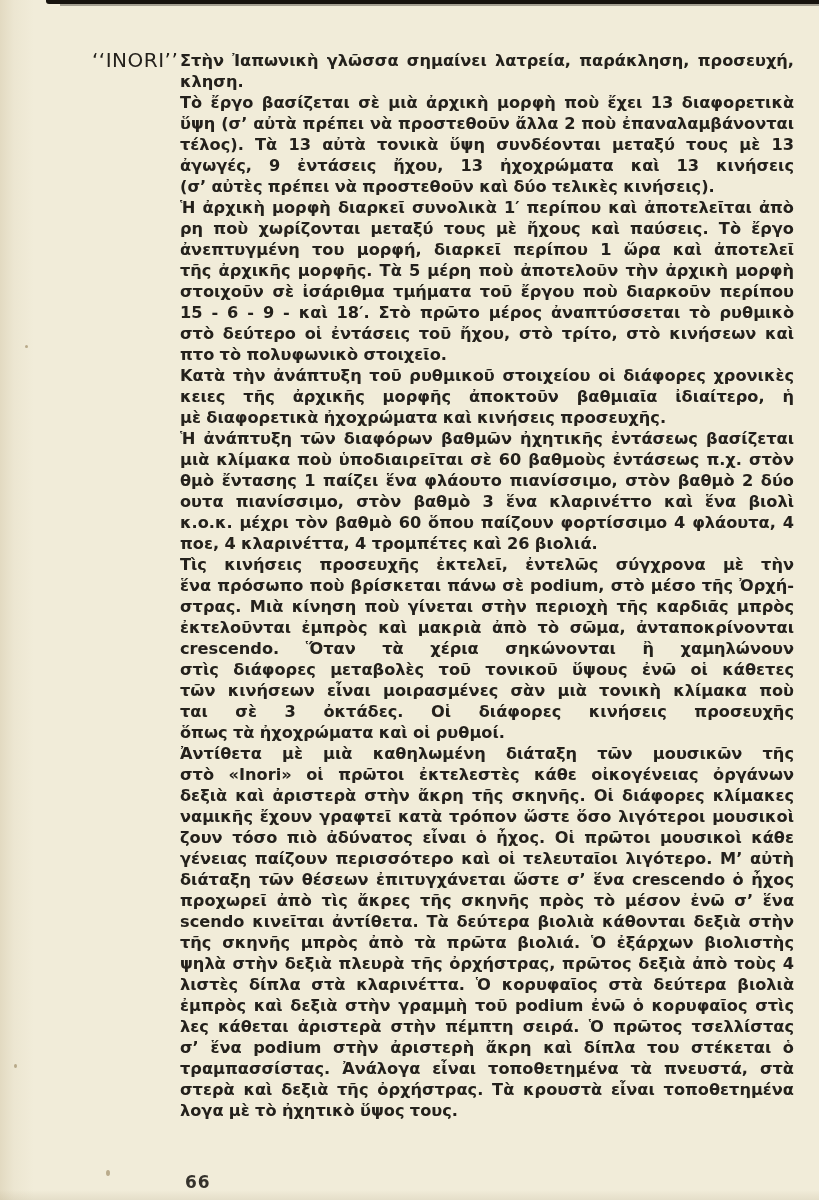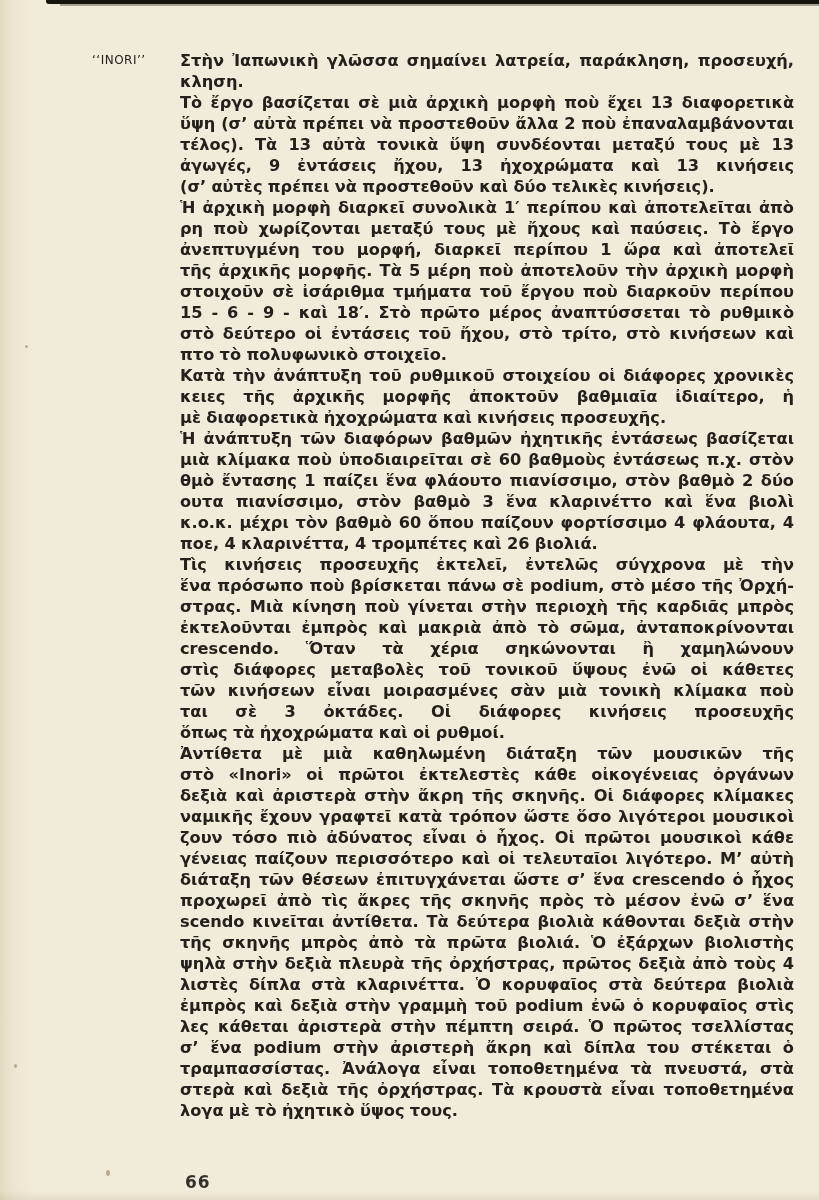--- a/index.html
+++ b/index.html
@@ -26,21 +26,21 @@
     position: absolute; top: 4px; left: 60px; right: 0; height: 2px;
     background: rgba(23,19,14,0.35);
   }
   .speck { position: absolute; background: rgba(140,118,76,0.55); border-radius: 50%; }
   .speck.s1 { left: 106px; top: 1170px; width: 4px; height: 6px; }
   .speck.s2 { left: 25px;  top: 345px;  width: 3px; height: 3px; }
   .speck.s3 { left: 14px;  top: 1064px; width: 3px; height: 4px; }
 
   .inori-label {
     position: absolute; left: 92px; top: 50px;
-    font-size: 12px; line-height: 21px;
+    font-size: 20px; line-height: 21px;
     letter-spacing: 0.5px;
     color: var(--ink, #24211c);
   }
   .text-column {
     position: absolute; left: 180px; top: 50px; width: 614px;
     color: var(--ink, #24211c);
   }
   .text-line {
     font-size: 16.2px;
     line-height: 21px;

